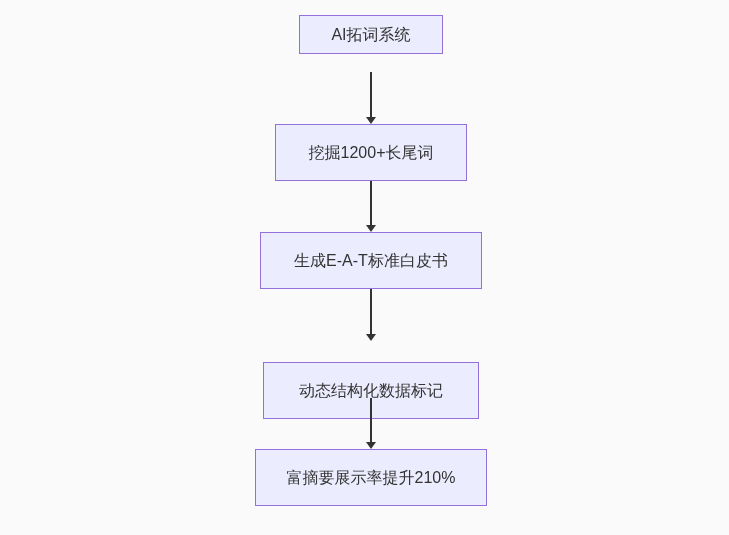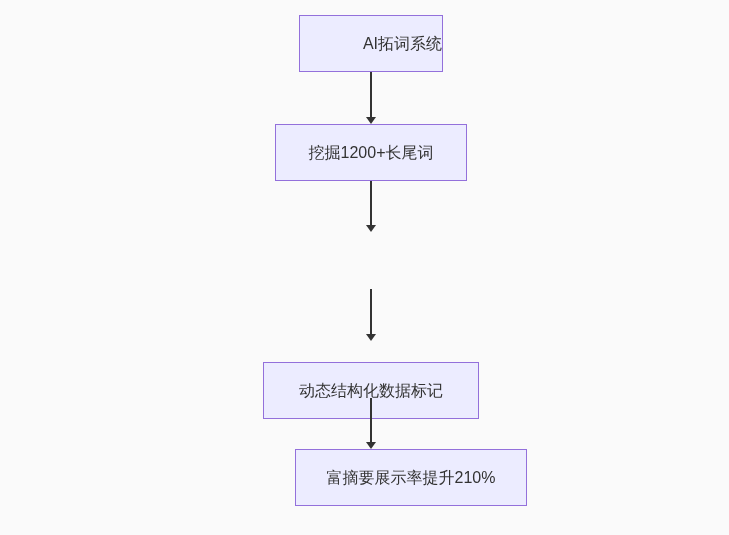--- a/index.html
+++ b/index.html
@@ -25,25 +25,25 @@
     border: 1px solid var(--node-border, #9370DB);
     color: var(--text, #333333);
     font-size: 16px;
     line-height: 1;
     display: flex;
     align-items: center;
     justify-content: center;
     text-align: center;
     white-space: nowrap;
   }
-  .node-1 { left: 299px; top: 15px;  width: 144px; height: 57px; justify-content: flex-end; }
+  .node-1 { left: 299px; top: 15px;  width: 144px; height: 39px; }
   .node-2 { left: 275px; top: 124px; width: 192px; height: 57px; }
   .node-3 { left: 260px; top: 232px; width: 222px; height: 57px; }
   .node-4 { left: 263px; top: 341px; width: 216px; height: 57px; margin-top: 21px; }
-  .node-5 { left: 255px; top: 449px; width: 232px; height: 57px; margin-left: 40px; }
+  .node-5 { left: 255px; top: 449px; width: 232px; height: 57px; }
   .edge {
     position: absolute;
     left: 366px;          
     width: 10px;
   }
   .edge-1 { top: 72px;  height: 52px; }
   .edge-2 { top: 181px; height: 51px; }
   .edge-3 { top: 289px; height: 52px; }
   .edge-4 { top: 398px; height: 51px; }
   .edge .line {
@@ -81,20 +81,23 @@
 
   <div class="node node-2">
     <span>挖掘1200+长尾词</span>
   </div>
 
   <div class="edge edge-2">
     <span class="line"></span>
     <span class="head"></span>
   </div>
 
+  <div class="node node-3">
+    <span>生成E-A-T标准白皮书</span>
+  </div>
 
   <div class="edge edge-3">
     <span class="line"></span>
     <span class="head"></span>
   </div>
 
   <div class="node node-4">
     <span>动态结构化数据标记</span>
   </div>
 

